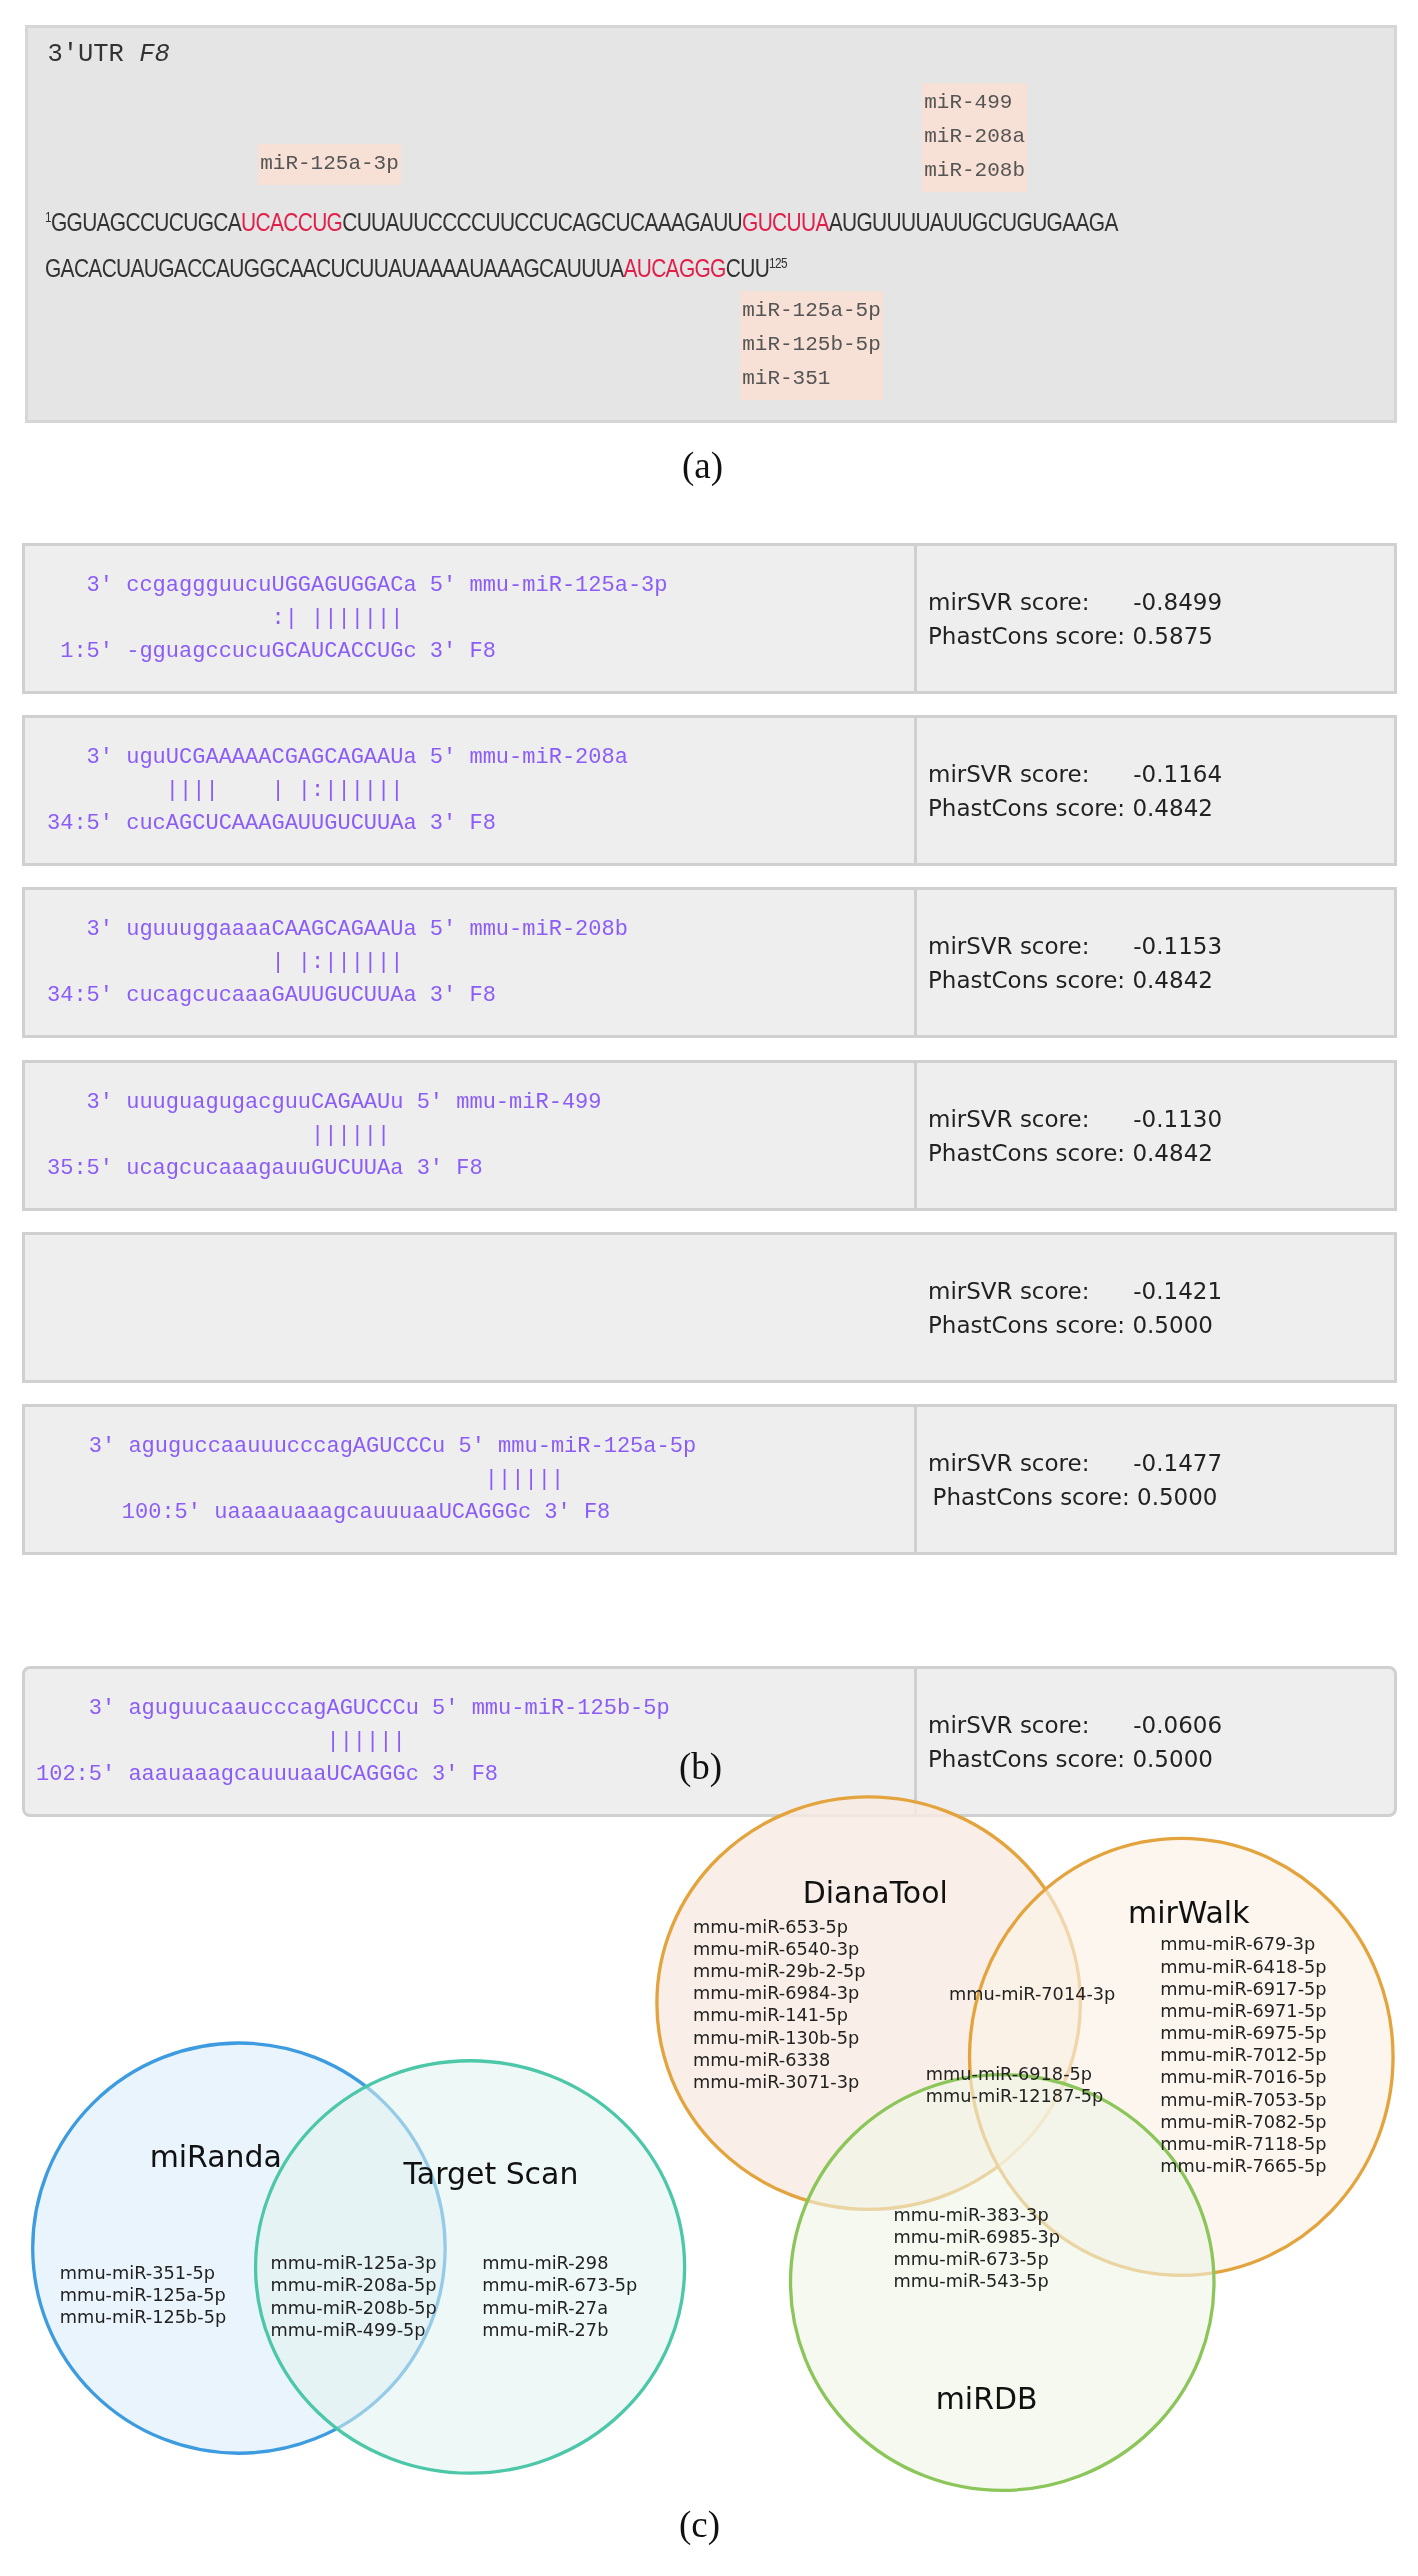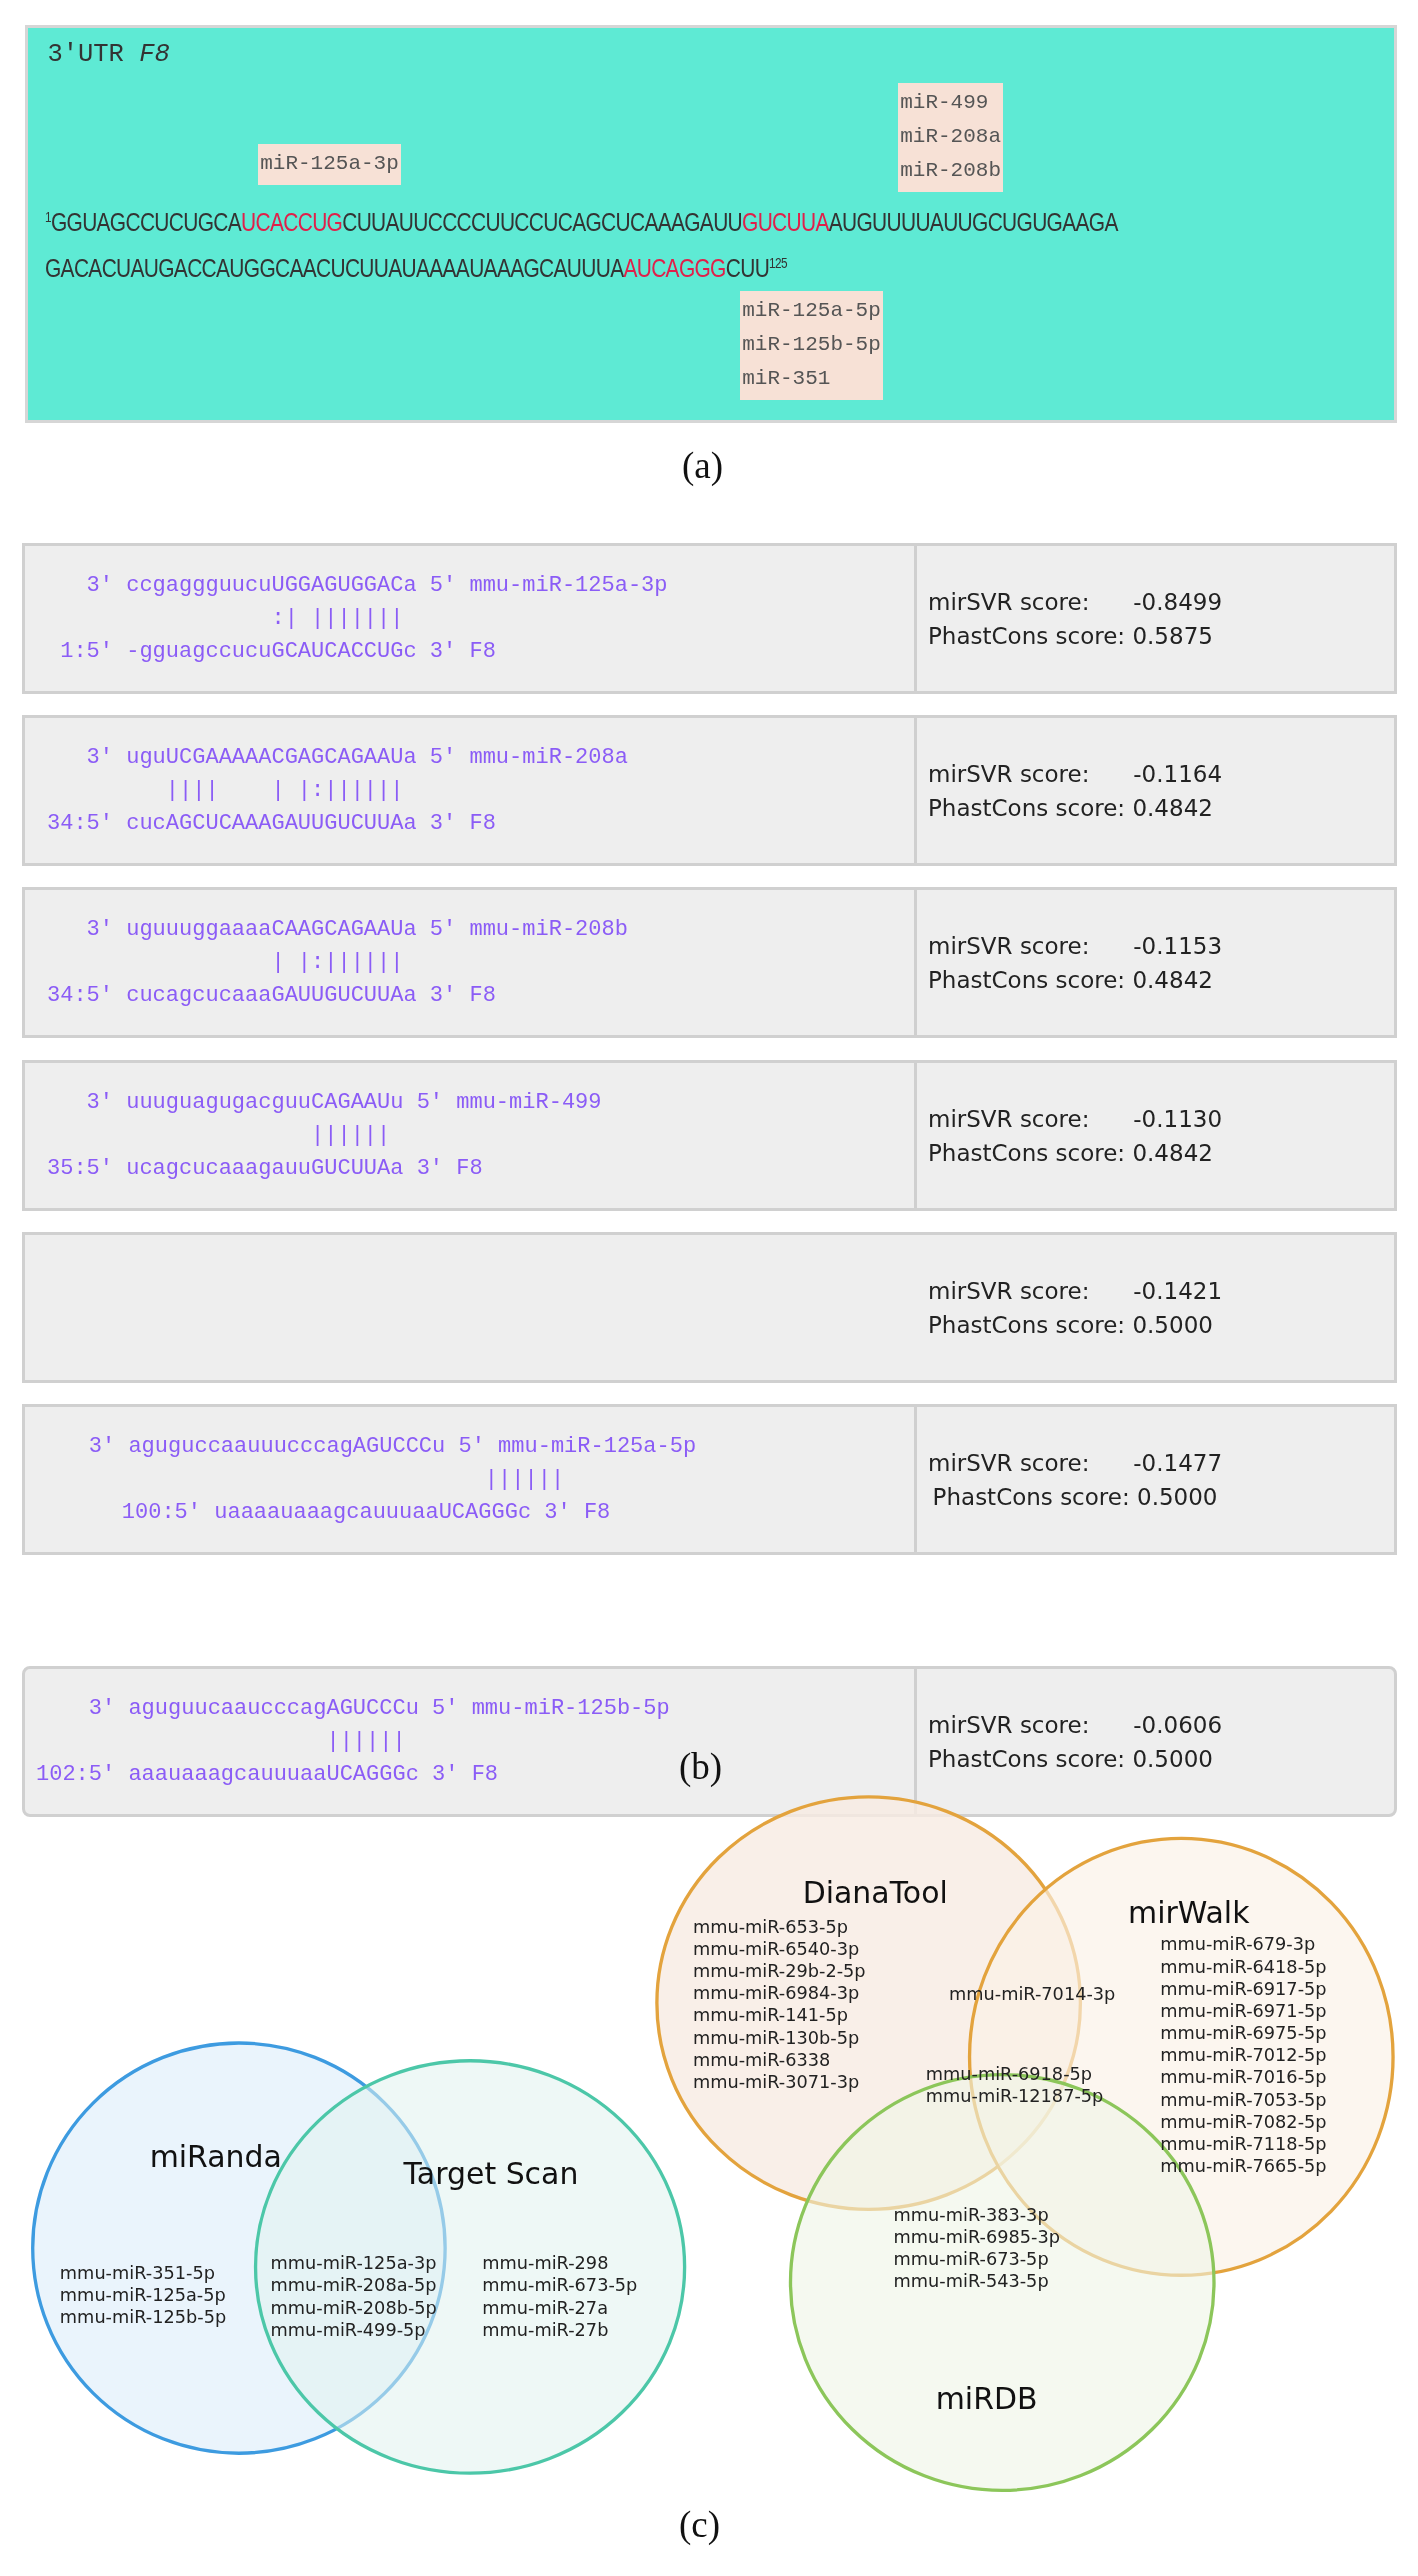--- a/index.html
+++ b/index.html
@@ -1,18 +1,18 @@
 <!DOCTYPE html>
 <html style="font-size:9px"><head>
 <meta charset="utf-8">
 <style>
   html, body { margin: 0; padding: 0; background: #ffffff; }
   body { width: 1418px; height: 2576px; position: relative; overflow: hidden; font-family: "Liberation Sans", sans-serif; color: #222; }
   .abs { position: absolute; }
-  .panel-a { left: 25px; top: 25px; width: 1372px; height: 398px; background: #5eead4; border: 3.3px solid #d6d6d6; box-sizing: border-box; }
+  .panel-a { left: 25px; top: 25px; width: 1372px; height: 398px; background: #e5e5e5; border: 3.3px solid #d6d6d6; box-sizing: border-box; }
   .mono { font-family: "Liberation Mono", "DejaVu Sans Mono", monospace; }
   .utr-title { left: 19.4px; top: 12.2px; font-size: 25.5px; color: #333; }
   .utr-title i { font-style: italic; }
   .seq-line { font-family: "Liberation Sans Narrow", "Liberation Sans", sans-serif; font-size: 25.5px; color: #333; letter-spacing: -0.8px; white-space: nowrap; transform: scaleX(0.82); transform-origin: left center; }
   .seq-line .hl { color: #e0204a; }
   .seq-line sup { font-size: 14.4px; }
   .mir-tag { background: #f7e1d6; padding: 3.3px 2.2px; font-size: 21px; color: #555; line-height: 34px; }
   .caption { font-family: "Liberation Serif", "DejaVu Serif", serif; font-size: 37px; color: #111; }
   .aln-row { left: 22px; width: 1375px; height: 151px; background: #eeeeee; border: 3.3px solid #d0d0d0; box-sizing: border-box; }
   .aln-row .left { position: absolute; left: 0; top: 0; width: 889px; height: 100%; border-right: 3.3px solid #cfcfcf; }
@@ -28,21 +28,21 @@
 
 <div class="abs panel-a">
   <div class="abs mono utr-title">
     <span>3′UTR </span><i>F8</i>
   </div>
 
   <div class="abs mono mir-tag" style="left:230px; top:116px;">
     <div>miR-125a-3p</div>
   </div>
 
-  <div class="abs mono mir-tag" style="left:870px; top:55px;">
+  <div class="abs mono mir-tag" style="left:894px; top:55px;">
     <div>miR-499</div>
     <div>miR-208a</div>
     <div>miR-208b</div>
   </div>
 
   <div class="abs seq-line" style="left:16.6px; top:180px; width:1663px;">
     <sup>1</sup><span>GGUAGCCUCUGCA</span><span class="hl">UCACCUG</span><span>CUUAUUCCCCUUCCUCAGCUCAAAGAUU</span><span class="hl">GUCUUA</span><span>AUGUUUUAUUGCUGUGAAGA</span>
   </div>
 
   <div class="abs seq-line" style="left:16.6px; top:226px;">

